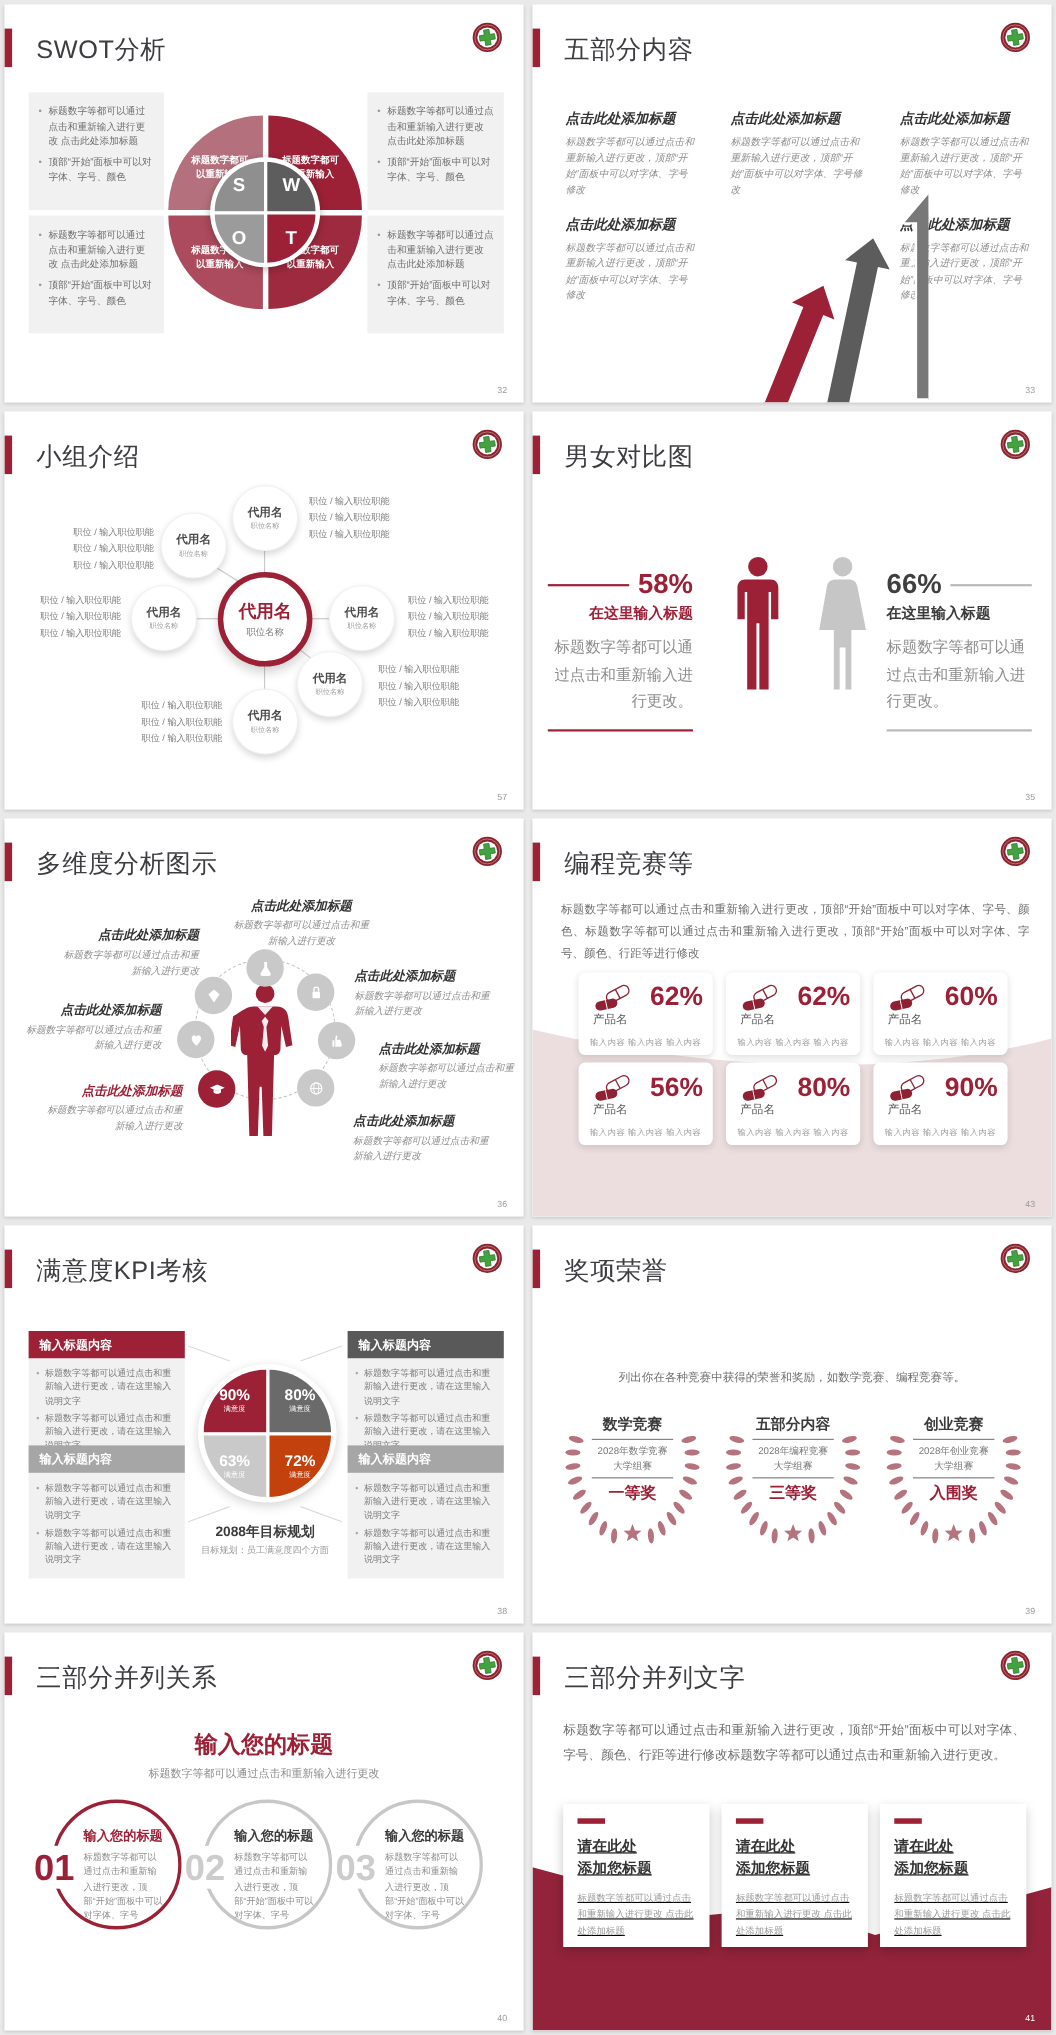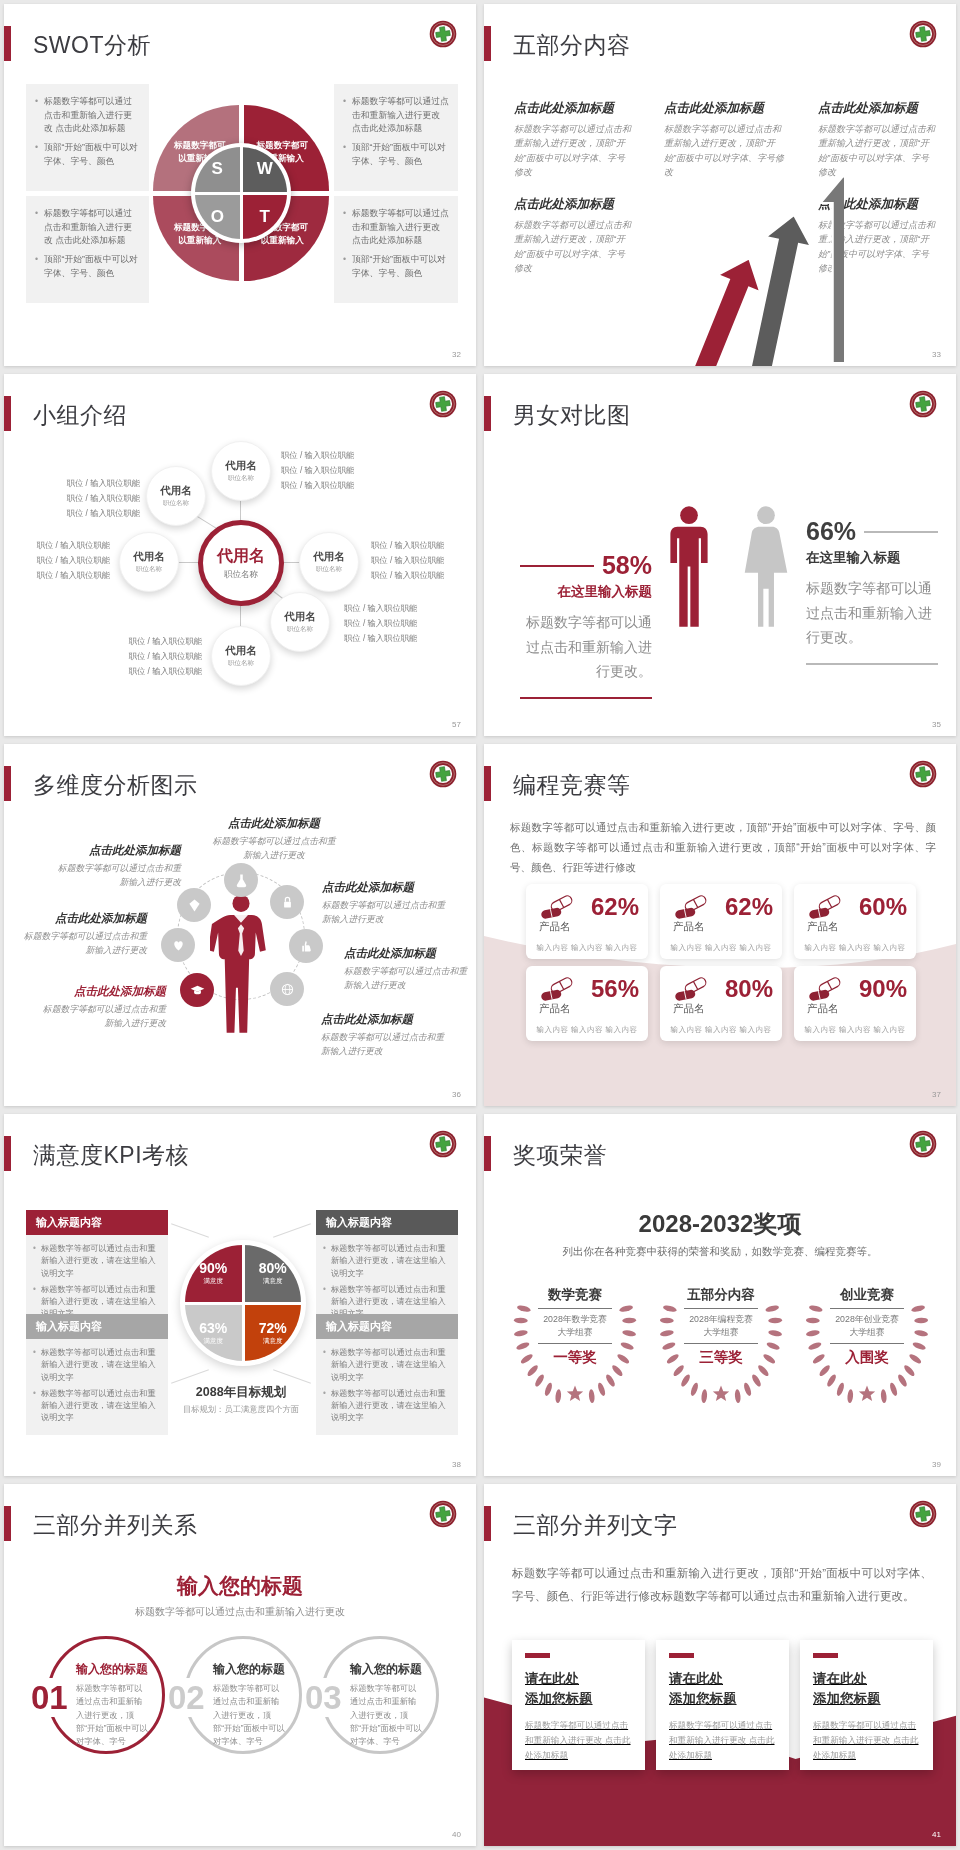--- a/index.html
+++ b/index.html
@@ -384,21 +384,21 @@
     <div class="pagenum">57</div>
   </div>
 
   <div class="slide">
     <div class="bar"></div>
     <div class="s-title">男女对比图</div>
     <svg class="logo">
         <use href="#sym-logo"></use>
       </svg>
 
-    <div class="mf-block ta-r" style="left:36px;top:143px;margin-top:34px;">
+    <div class="mf-block ta-r" style="left:14px;top:143px;">
       <div class="pct-row">
         <div class="rule" style="background:var(--red);"></div>
         <div class="pct" style="color:var(--red);margin-left:8px;">58%</div>
       </div>
       <div class="mf-h" style="color:var(--red);">在这里输入标题</div>
       <div class="mf-t">标题数字等都可以通过点击和重新输入进行更改。</div>
       <div class="mf-foot" style="background:var(--red);"></div>
     </div>
 
     <svg style="position:absolute;left:174px;top:130px;width:62px;height:134px;fill:var(--red);">
@@ -554,21 +554,21 @@
       </div>
       <div class="pcard">
         <svg>
             <use href="#sym-pill"></use>
           </svg>
         <div class="pname">产品名</div>
         <div class="ppct">90%</div>
         <div class="pnote">输入内容 输入内容 输入内容</div>
       </div>
     </div>
-    <div class="pagenum">37</div>
+    <div class="pagenum">43</div>
   </div>
 
   <div class="slide">
     <div class="bar"></div>
     <div class="s-title">满意度KPI考核</div>
     <svg class="logo">
         <use href="#sym-logo"></use>
       </svg>
 
     <div class="ln" style="left:166px;top:116px;width:40px;transform:rotate(20deg);"></div>
@@ -633,21 +633,20 @@
     <div class="pagenum">38</div>
   </div>
 
   <div class="slide">
     <div class="bar"></div>
     <div class="s-title">奖项荣誉</div>
     <svg class="logo">
         <use href="#sym-logo"></use>
       </svg>
 
-    <div class="s39-h">2028-2032奖项</div>
     <div class="s39-s">列出你在各种竞赛中获得的荣誉和奖励，如数学竞赛、编程竞赛等。</div>
 
     <div class="awards">
       <div class="award">
         <svg>
             <use href="#sym-laurel"></use>
           </svg>
         <div class="inwrap">
           <div class="an">数学竞赛</div>
           <div class="dv"></div>

